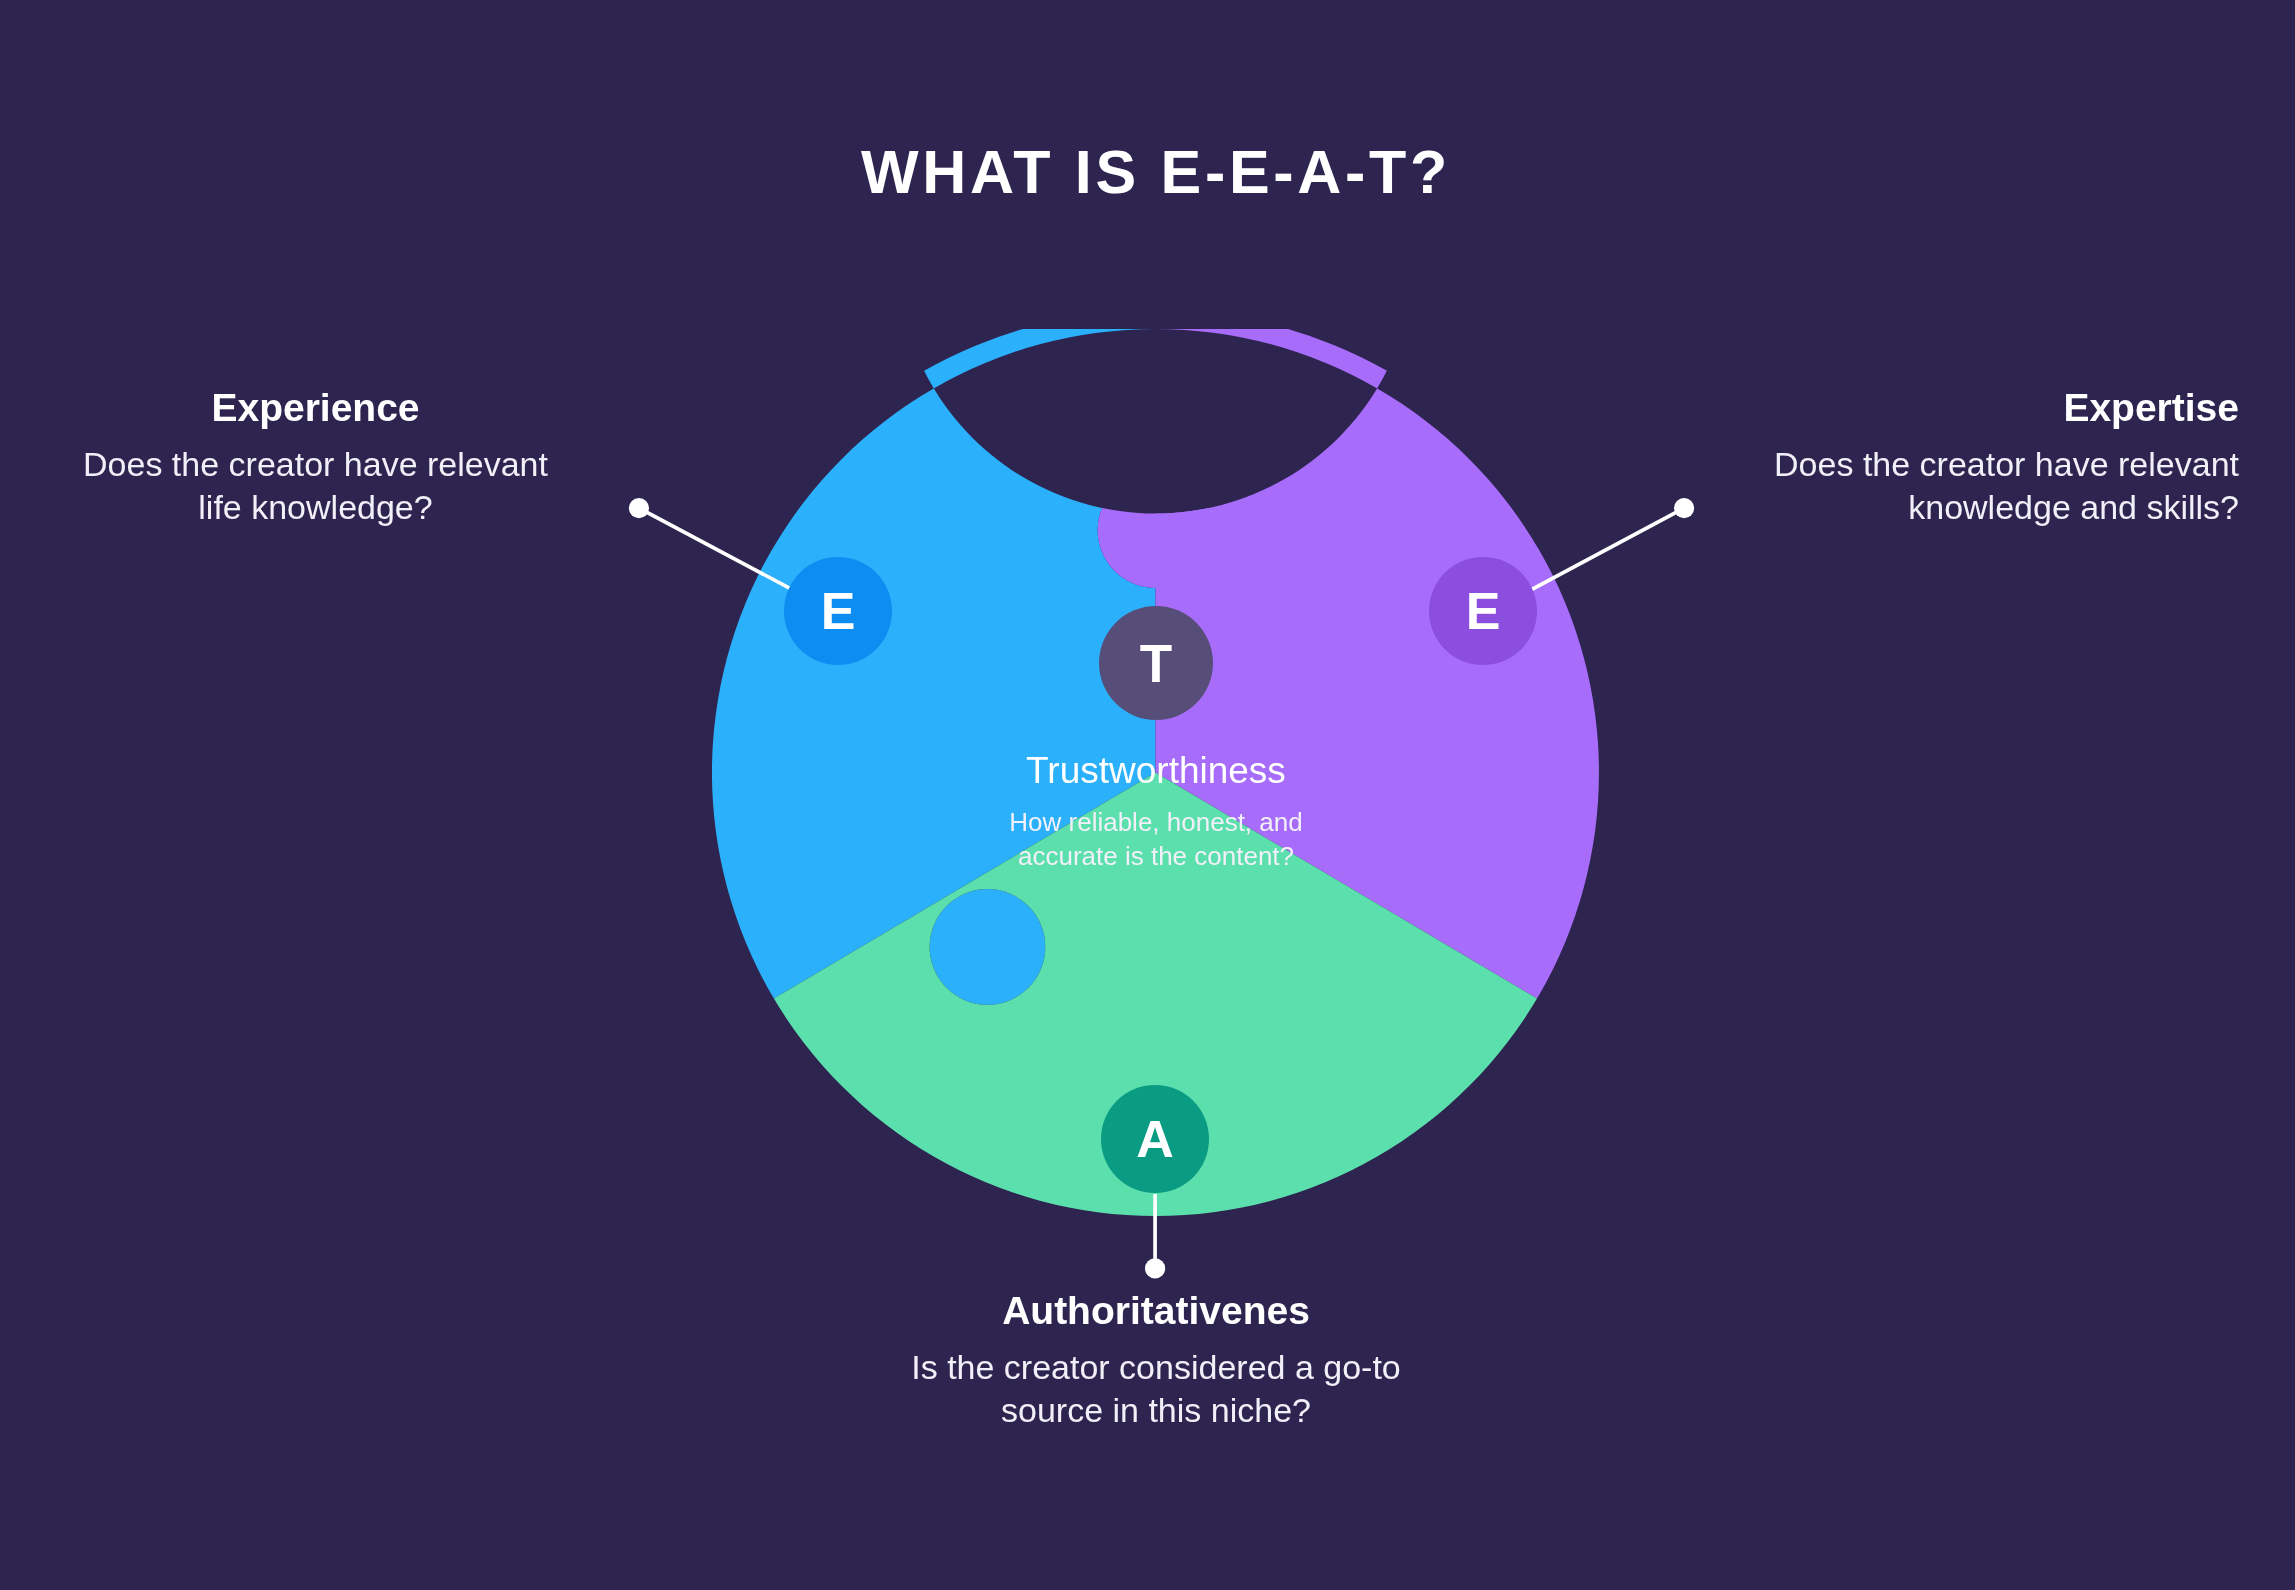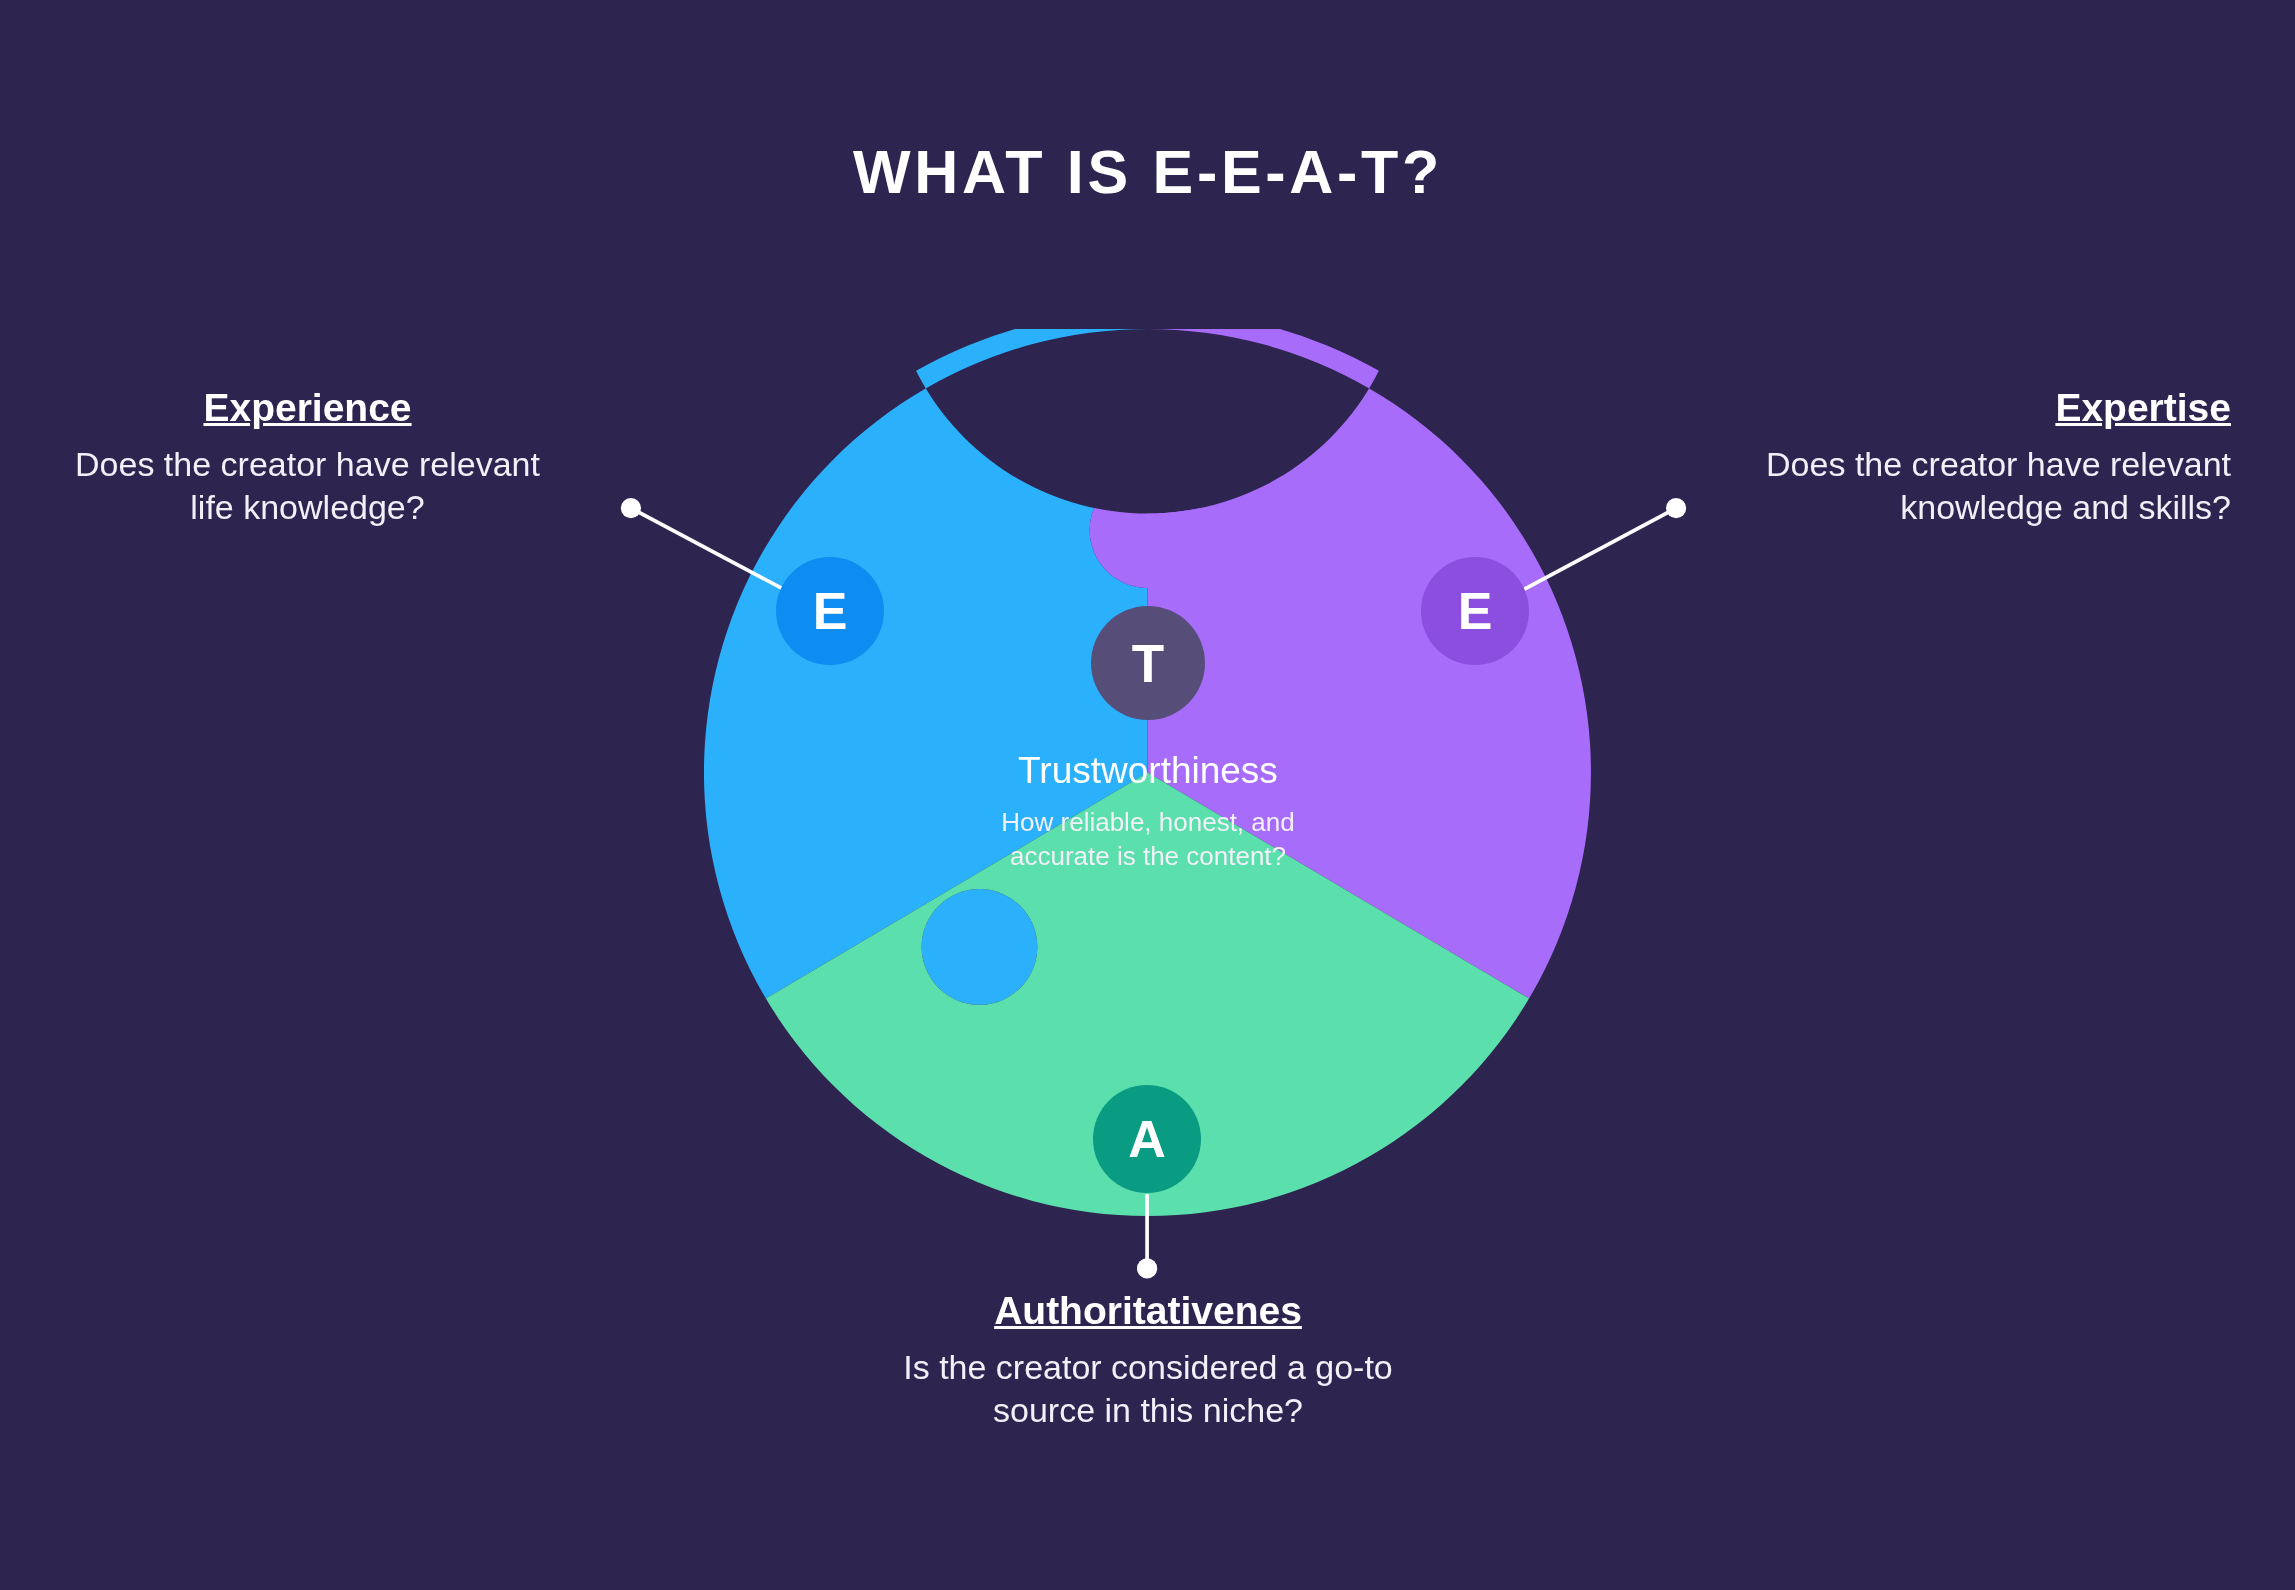--- a/index.html
+++ b/index.html
@@ -11,20 +11,21 @@
   body {
     font-family: "Liberation Sans", sans-serif;
     -webkit-font-smoothing: antialiased;
   }
   #stage {
     position: relative;
     width: 2280px;
     height: 1591px;
     background: #2e2450;
     overflow: hidden;
+    margin-left: 8px;
   }
 
   
   #page-title {
     position: absolute;
     left: 0;
     top: 140px;
     width: 2296px;
     text-align: center;
     color: #ffffff;
@@ -116,21 +117,20 @@
   #badge-authority  { left: 1093px; top: 1085px; background: #0a9b83; }
 
   
   .callout { position: absolute; }
   .callout h3 {
     margin: 0;
     color: #ffffff;
     font-size: 39px;
     font-weight: bold;
     line-height: 1.12;
-    text-decoration: underline;
   }
   .callout p {
     margin: 13px 0 0 0;
     color: #f1eff7;
     font-size: 34px;
     font-weight: normal;
     line-height: 1.26;
   }
 
   #callout-experience {

